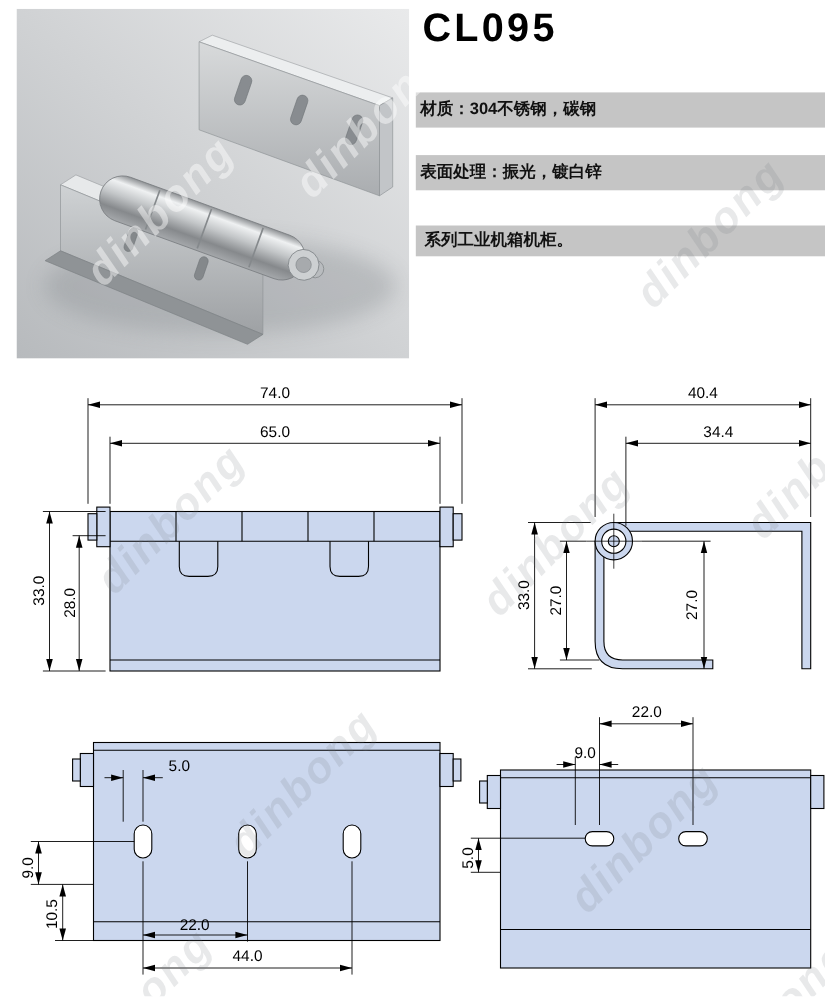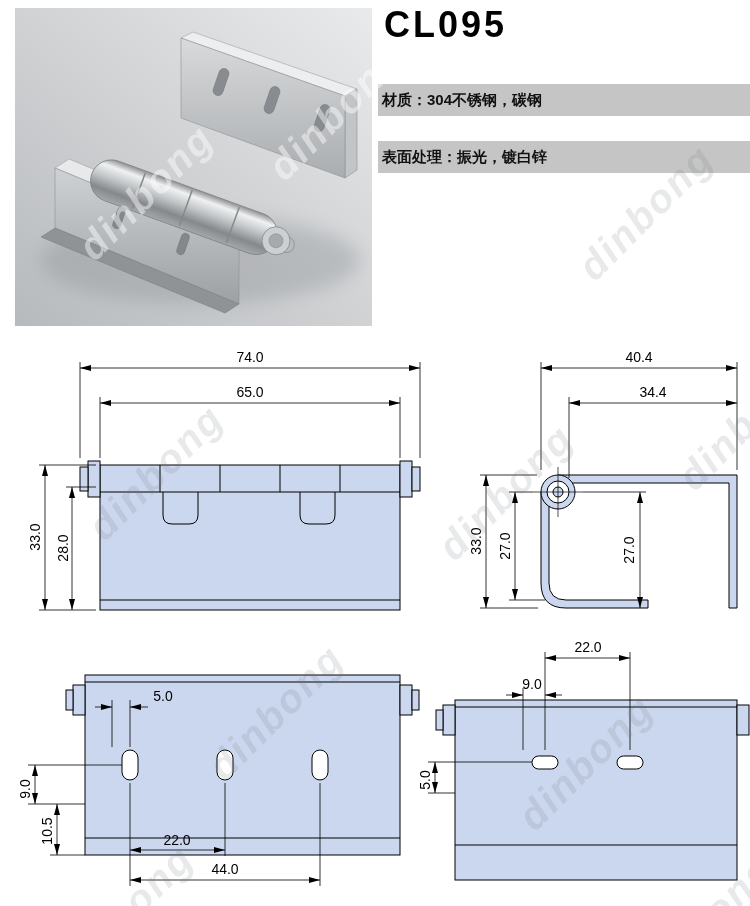--- a/index.html
+++ b/index.html
@@ -118,20 +118,21 @@
         <circle cx="196" cy="21" r="7" fill="#a7aaad" stroke="#7f8487" stroke-width="0.5"></circle>
       </g>
     </svg>
   </div>
 
   <div class="info">
     <h1 class="title">CL095</h1>
     <div class="spec spec-material">材质：304不锈钢，碳钢</div>
     <div class="spec spec-surface">表面处理：振光，镀白锌</div>
     <div class="spec-block">
+      <div class="spec-line">系列工业机箱机柜。</div>
     </div>
   </div>
 
   <svg class="drawings" width="750" height="576" viewBox="0 330 750 576">
     <defs>
       <marker id="arr" markerUnits="userSpaceOnUse" markerWidth="12" markerHeight="9" refX="11" refY="4.5" orient="auto-start-reverse">
         <path d="M0,1.5 L11,4.5 L0,7.5 Z" fill="#000"></path>
       </marker>
     </defs>
 

